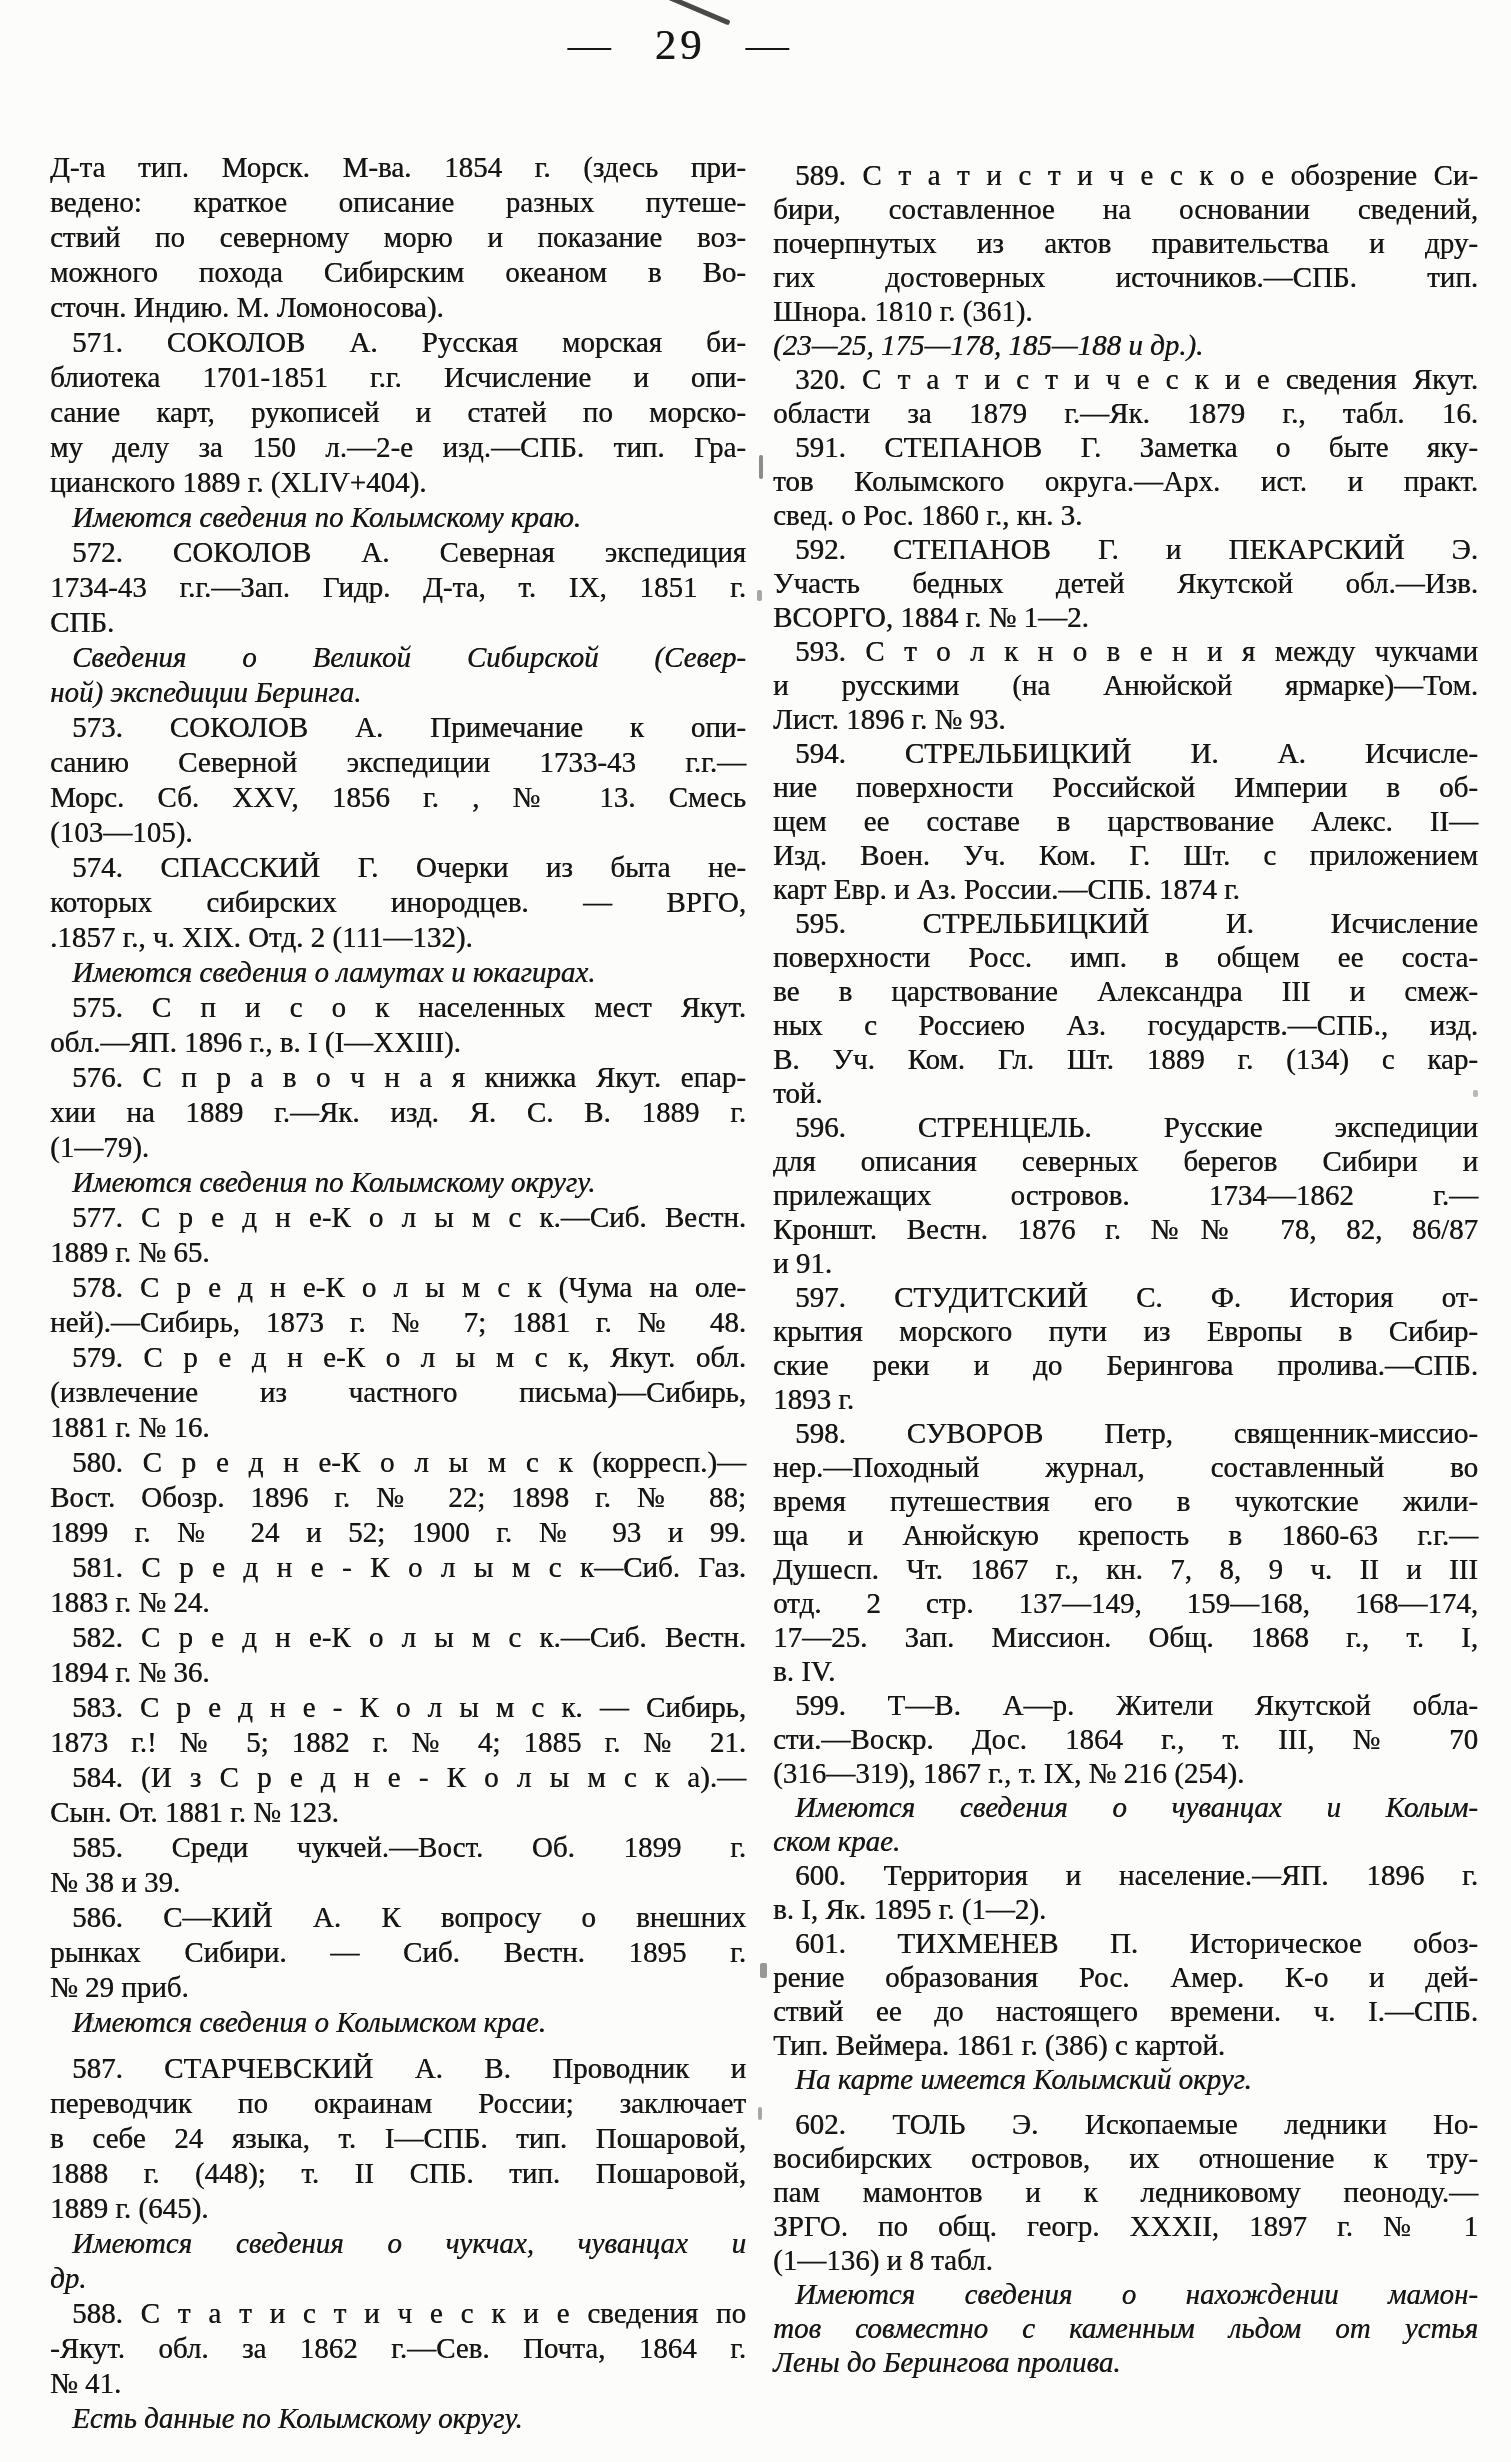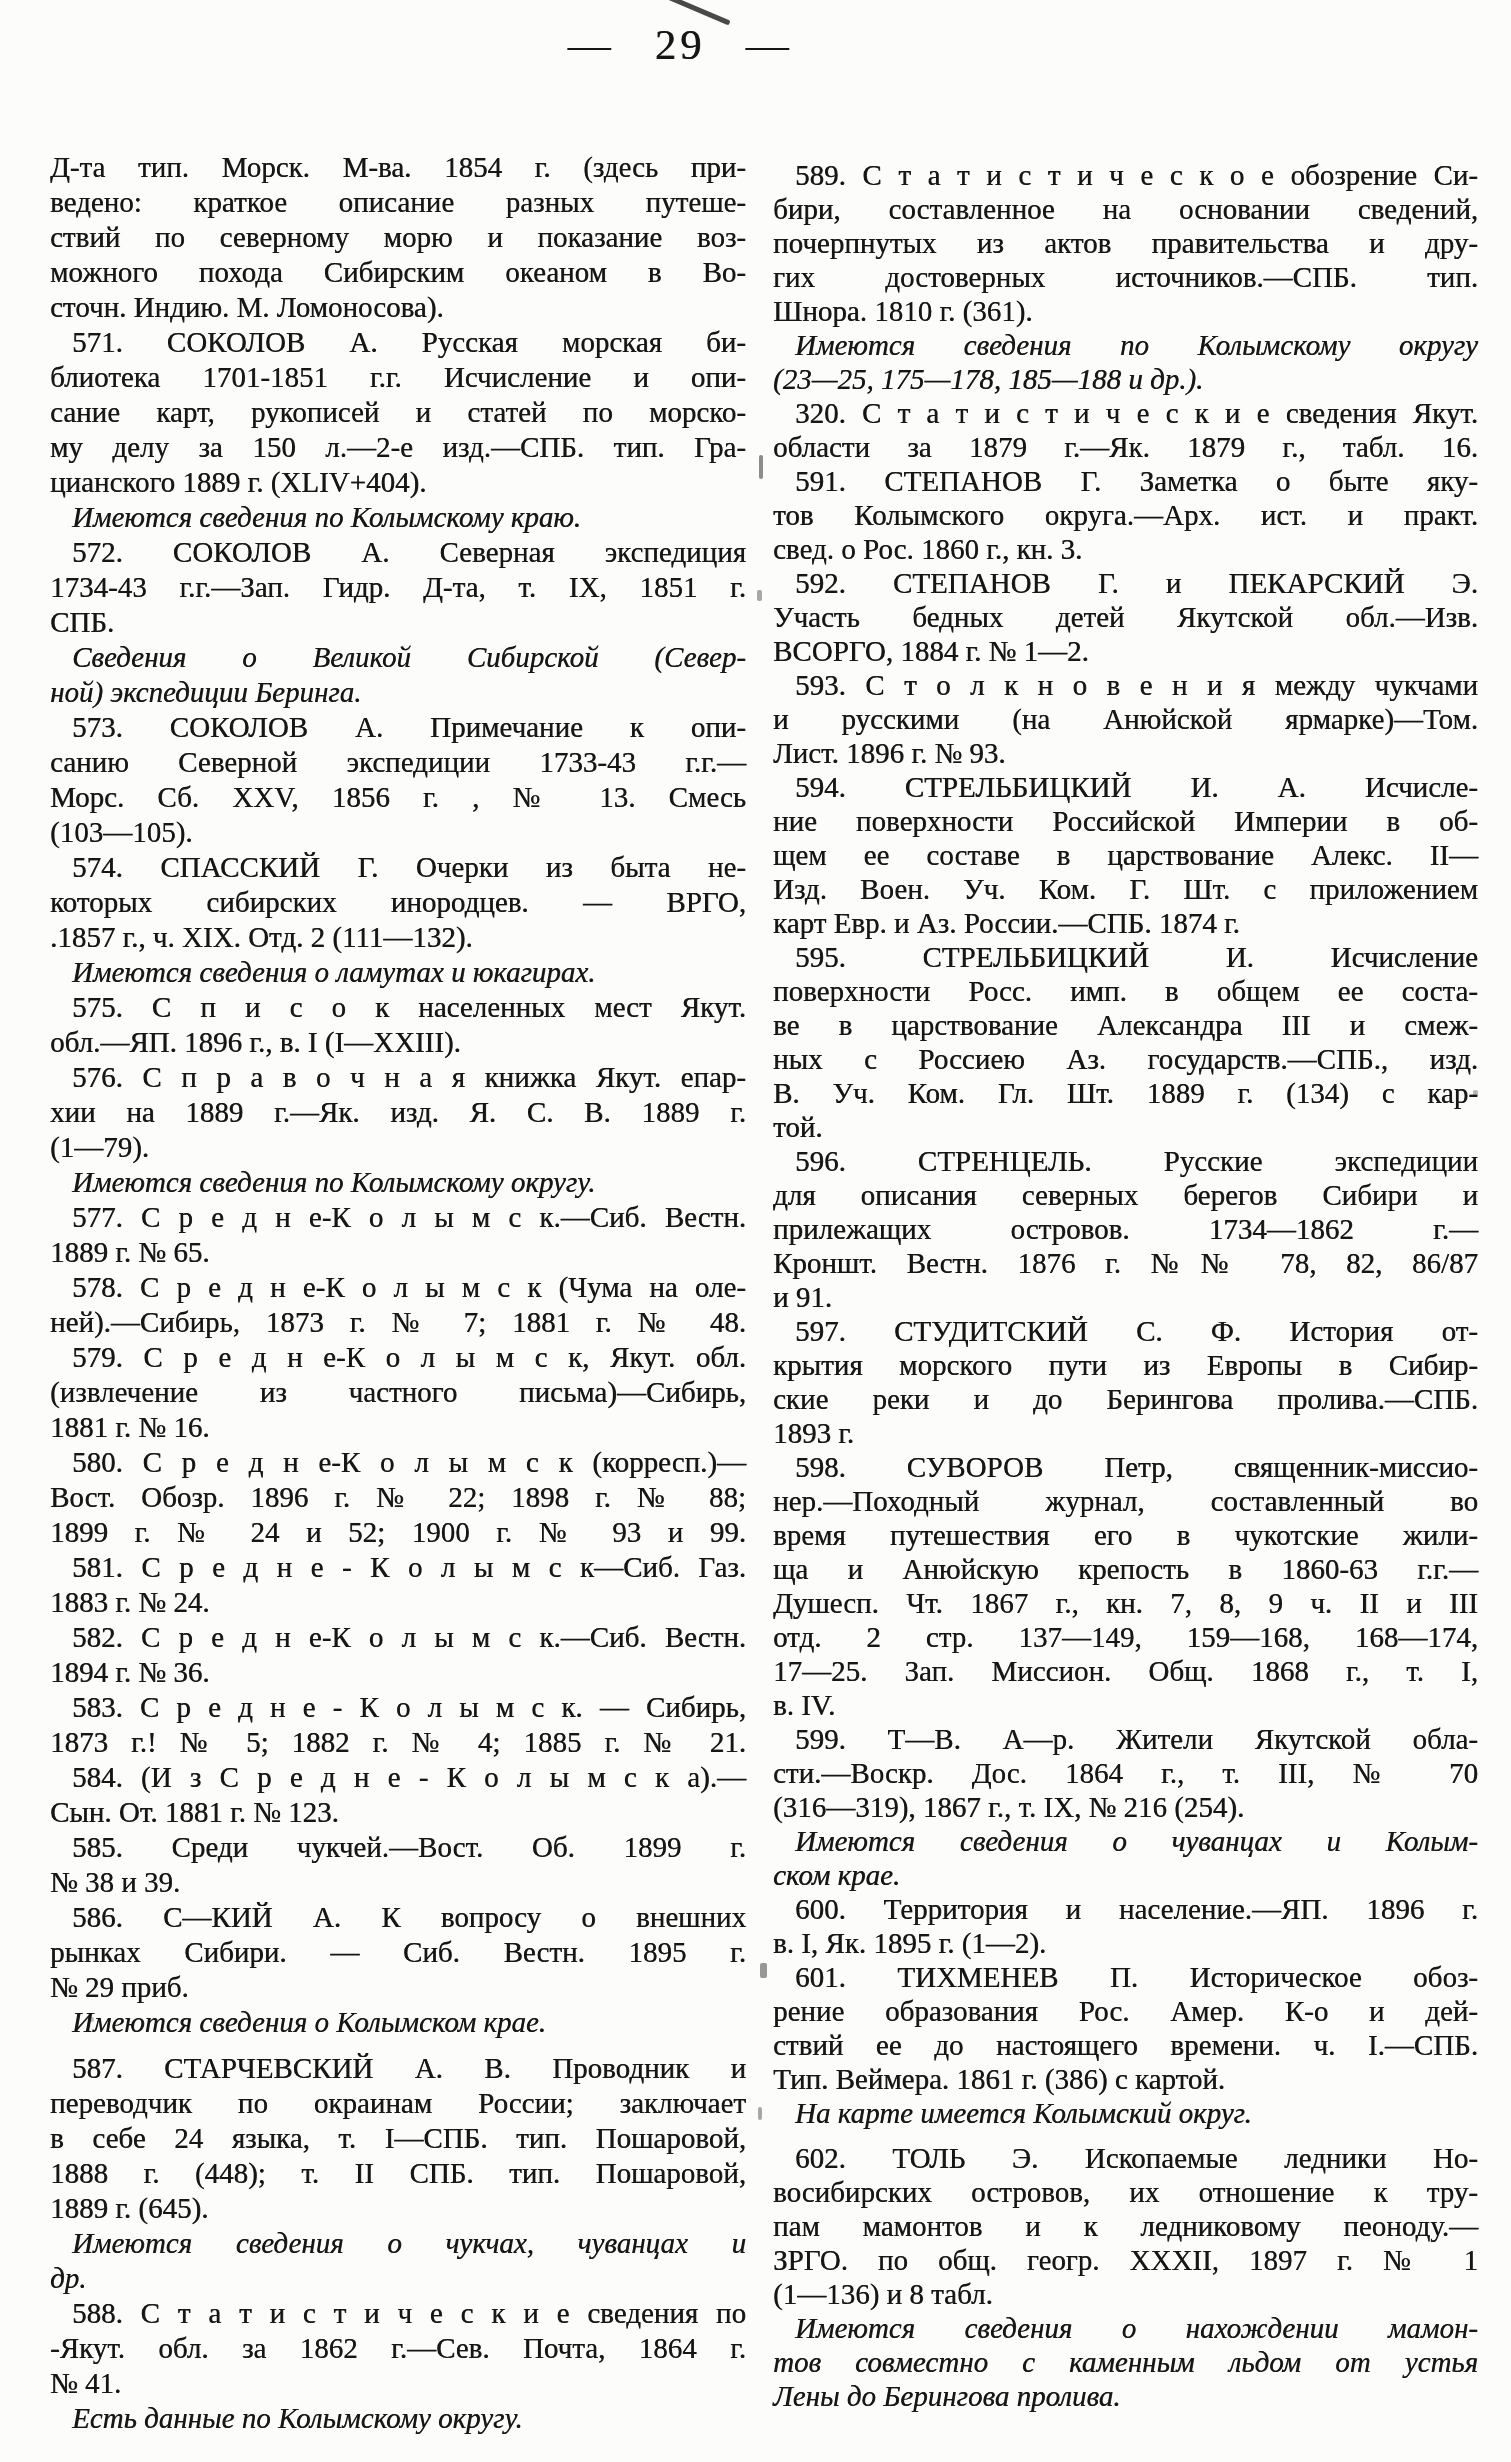--- a/index.html
+++ b/index.html
@@ -113,21 +113,20 @@
       <div class="ln jst">-Якут. обл. за 1862 г.—Сев. Почта, 1864 г.</div>
       <div class="ln">№ 41.</div>
       <div class="ln ind ita">Есть данные по Колымскому округу.</div>
     </div>
   <div class="col" id="col-right">
       <div class="ln ind jst">589. С т а т и с т и ч е с к о е обозрение Си-</div>
       <div class="ln jst">бири, составленное на основании сведений,</div>
       <div class="ln jst">почерпнутых из актов правительства и дру-</div>
       <div class="ln jst">гих достоверных источников.—СПБ. тип.</div>
       <div class="ln">Шнора. 1810 г. (361).</div>
-      <div class="ln ind ita jst">Имеются сведения по Колымскому округу</div>
       <div class="ln ita">(23—25, 175—178, 185—188 и др.).</div>
       <div class="ln ind jst">320. С т а т и с т и ч е с к и е сведения Якут.</div>
       <div class="ln jst">области за 1879 г.—Як. 1879 г., табл. 16.</div>
       <div class="ln ind jst">591. СТЕПАНОВ Г. Заметка о быте яку-</div>
       <div class="ln jst">тов Колымского округа.—Арх. ист. и практ.</div>
       <div class="ln">свед. о Рос. 1860 г., кн. 3.</div>
       <div class="ln ind jst">592. СТЕПАНОВ Г. и ПЕКАРСКИЙ Э.</div>
       <div class="ln jst">Участь бедных детей Якутской обл.—Изв.</div>
       <div class="ln">ВСОРГО, 1884 г. № 1—2.</div>
       <div class="ln ind jst">593. С т о л к н о в е н и я между чукчами</div>

